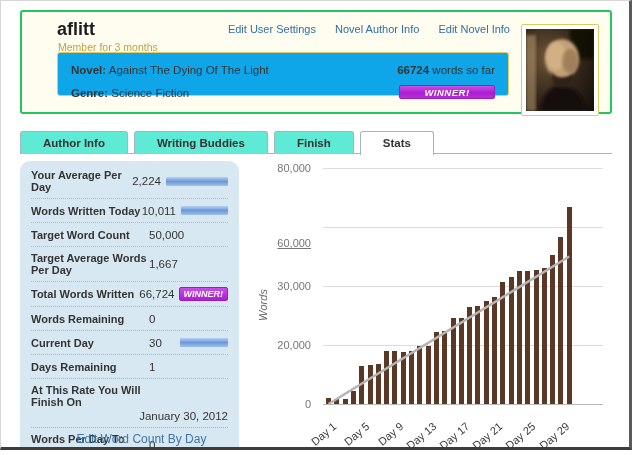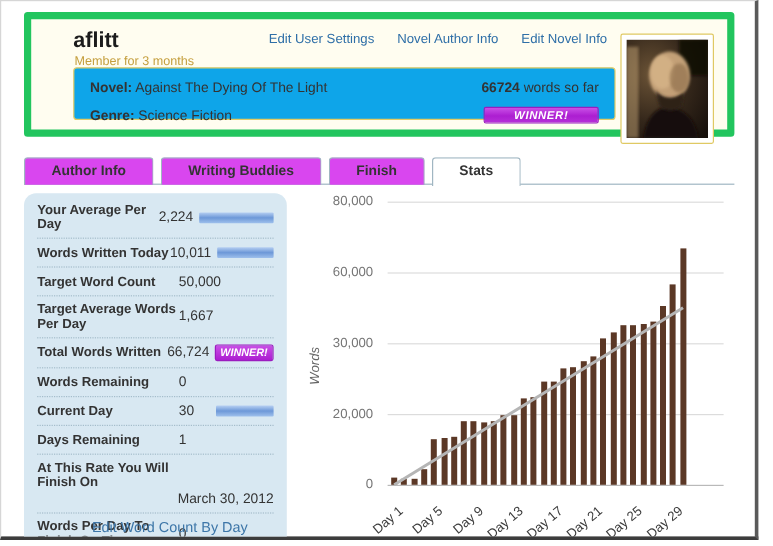--- a/index.html
+++ b/index.html
@@ -3,21 +3,21 @@
 <meta charset="utf-8">
 <style>
   * { margin:0; padding:0; box-sizing:border-box; }
   html,body { width:644px; height:455px; background:#fff; font-family:"Liberation Sans", sans-serif; }
   #screenshot { position:absolute; left:0; top:0; width:632px; height:450px; background:#fff;
     border-top:1px solid #d6d6d6; border-left:1px solid #d6d6d6;
     border-right:3px solid #5a5a5a; border-bottom:3px solid #3c3c3c; overflow:hidden; }
 
   
   .header-box { position:absolute; left:19px; top:9px; width:592px; height:104px;
-    background:#fffdf0; border:6px solid #22c55e; border-radius:3px; }
+    background:#fffdf0; border:2px solid #22c55e; border-radius:3px; }
   .username { position:absolute; left:35px; top:7px; font-size:18px; font-weight:bold; color:#1c1c1c; }
   .member-since { position:absolute; left:36px; top:29px; font-size:10.5px; color:#c59f3e; }
   .header-links { position:absolute; right:100px; top:11px; font-size:11px; }
   .header-links a { color:#2f6fa7; text-decoration:none; margin-left:16px; cursor:pointer; }
   .novel-box { position:absolute; left:35px; top:40px; width:452px; height:44px; background:#0ea5e9;
     border:1px solid #e2cb64; border-radius:3px; }
   .novel-line { position:absolute; left:13px; font-size:11.5px; color:#333; }
   .novel-line b { font-weight:bold; }
   .wordsofar { position:absolute; right:13px; top:11px; font-size:11.5px; color:#333;margin-left:16px; }
   .wordsofar b { font-weight:bold; }
@@ -26,21 +26,21 @@
     border:1px solid #9b1cbf; border-radius:2px; color:#fff; font-size:9.5px; font-weight:bold;
     font-style:italic; text-align:center; line-height:13px; letter-spacing:.5px; }
   .photo-frame { position:absolute; right:11px; top:12px; width:78px; height:92px; background:#fff;
     border:1px solid #e0c963; border-radius:2px; padding:4px; }
   .photo-frame svg { display:block; width:68px; height:82px; }
 
   
   .tabbar { position:absolute; left:19px; top:130px; width:592px; height:23px; }
   .tabbar .baseline { position:absolute; left:0; right:0; bottom:0; border-bottom:1px solid #a0b6c2; }
   .tab { position:relative; display:inline-block; height:23px; margin-right:6px; padding:0 22px;
-    background:#d946ef; border:1px solid #a0b6c2; border-bottom:none; border-radius:3px 3px 0 0;
+    background:#5eead4; border:1px solid #a0b6c2; border-bottom:none; border-radius:3px 3px 0 0;
     font-size:11.5px; font-weight:bold; color:#333; line-height:22px; cursor:pointer; }
   .tab.active { background:#fff; z-index:2; height:24px; }
 
   
   .stats-panel { position:absolute; left:19px; top:160px; width:219px;
     background:#d8e8f2; border-radius:10px; padding:3px 11px 6px 11px; }
   .stat-row { display:flex; align-items:center; justify-content:space-between;
     border-bottom:1px dotted #a4bcca; padding:5px 0 5px 0; min-height:24px; }
   .stat-row:last-child { border-bottom:none; }
   .stat-row .lbl { font-size:11px; font-weight:bold; color:#333; width:118px; line-height:12px; }
@@ -178,42 +178,42 @@
       <div class="stat-row">
         <span class="lbl">Days Remaining</span>
         <span class="val-wrap">
           <span class="val">1</span>
         </span>
       </div>
       <div class="stat-row block">
         <div class="toprow">
           <span class="lbl">At This Rate You Will Finish On</span>
         </div>
-        <div class="val-line">March 30, 2012</div>
+        <div class="val-line">January 30, 2012</div>
       </div>
       <div class="stat-row">
         <span class="lbl">Words Per Day To Finish On Time</span>
         <span class="val-wrap">
           <span class="val">0</span>
         </span>
       </div>
     </div>
   <a class="edit-link">Edit Word Count By Day</a>
 
   <div class="chart">
     <div class="ylabel">Words</div>
     <div class="plot" id="plot">
         <div class="gridline zero" style="top: 235.5px;"></div>
         <div class="ytick" style="top: 230px;">0</div>
         <div class="gridline" style="top: 176.5px;"></div>
         <div class="ytick" style="top: 171px;">20,000</div>
         <div class="gridline" style="top: 117.5px;"></div>
         <div class="ytick" style="top: 112px;">30,000</div>
         <div class="gridline" style="top: 58.5px;"></div>
-        <div class="ytick" style="top: 53px;">60,000</div>
+        <div class="ytick" style="top: 69px; text-decoration: underline;">60,000</div>
         <div class="gridline" style="top: -0.5px;"></div>
         <div class="ytick" style="top: -6px;">80,000</div>
         <div class="bar" style="left: 3px; height: 5.9px; background: rgb(91, 56, 38);"></div>
         <div class="bar" style="left: 11.3px; height: 5.31px; background: rgb(91, 56, 38);"></div>
         <div class="bar" style="left: 19.6px; height: 5.31px; background: rgb(91, 56, 38);"></div>
         <div class="bar" style="left: 27.9px; height: 13.275px; background: rgb(91, 56, 38);"></div>
         <div class="bar" style="left: 36.2px; height: 37.76px; background: rgb(91, 56, 38);"></div>
         <div class="bar" style="left: 44.5px; height: 39.235px; background: rgb(91, 56, 38);"></div>
         <div class="bar" style="left: 52.8px; height: 39.53px; background: rgb(91, 56, 38);"></div>
         <div class="bar" style="left: 61.1px; height: 53.395px; background: rgb(91, 56, 38);"></div>

